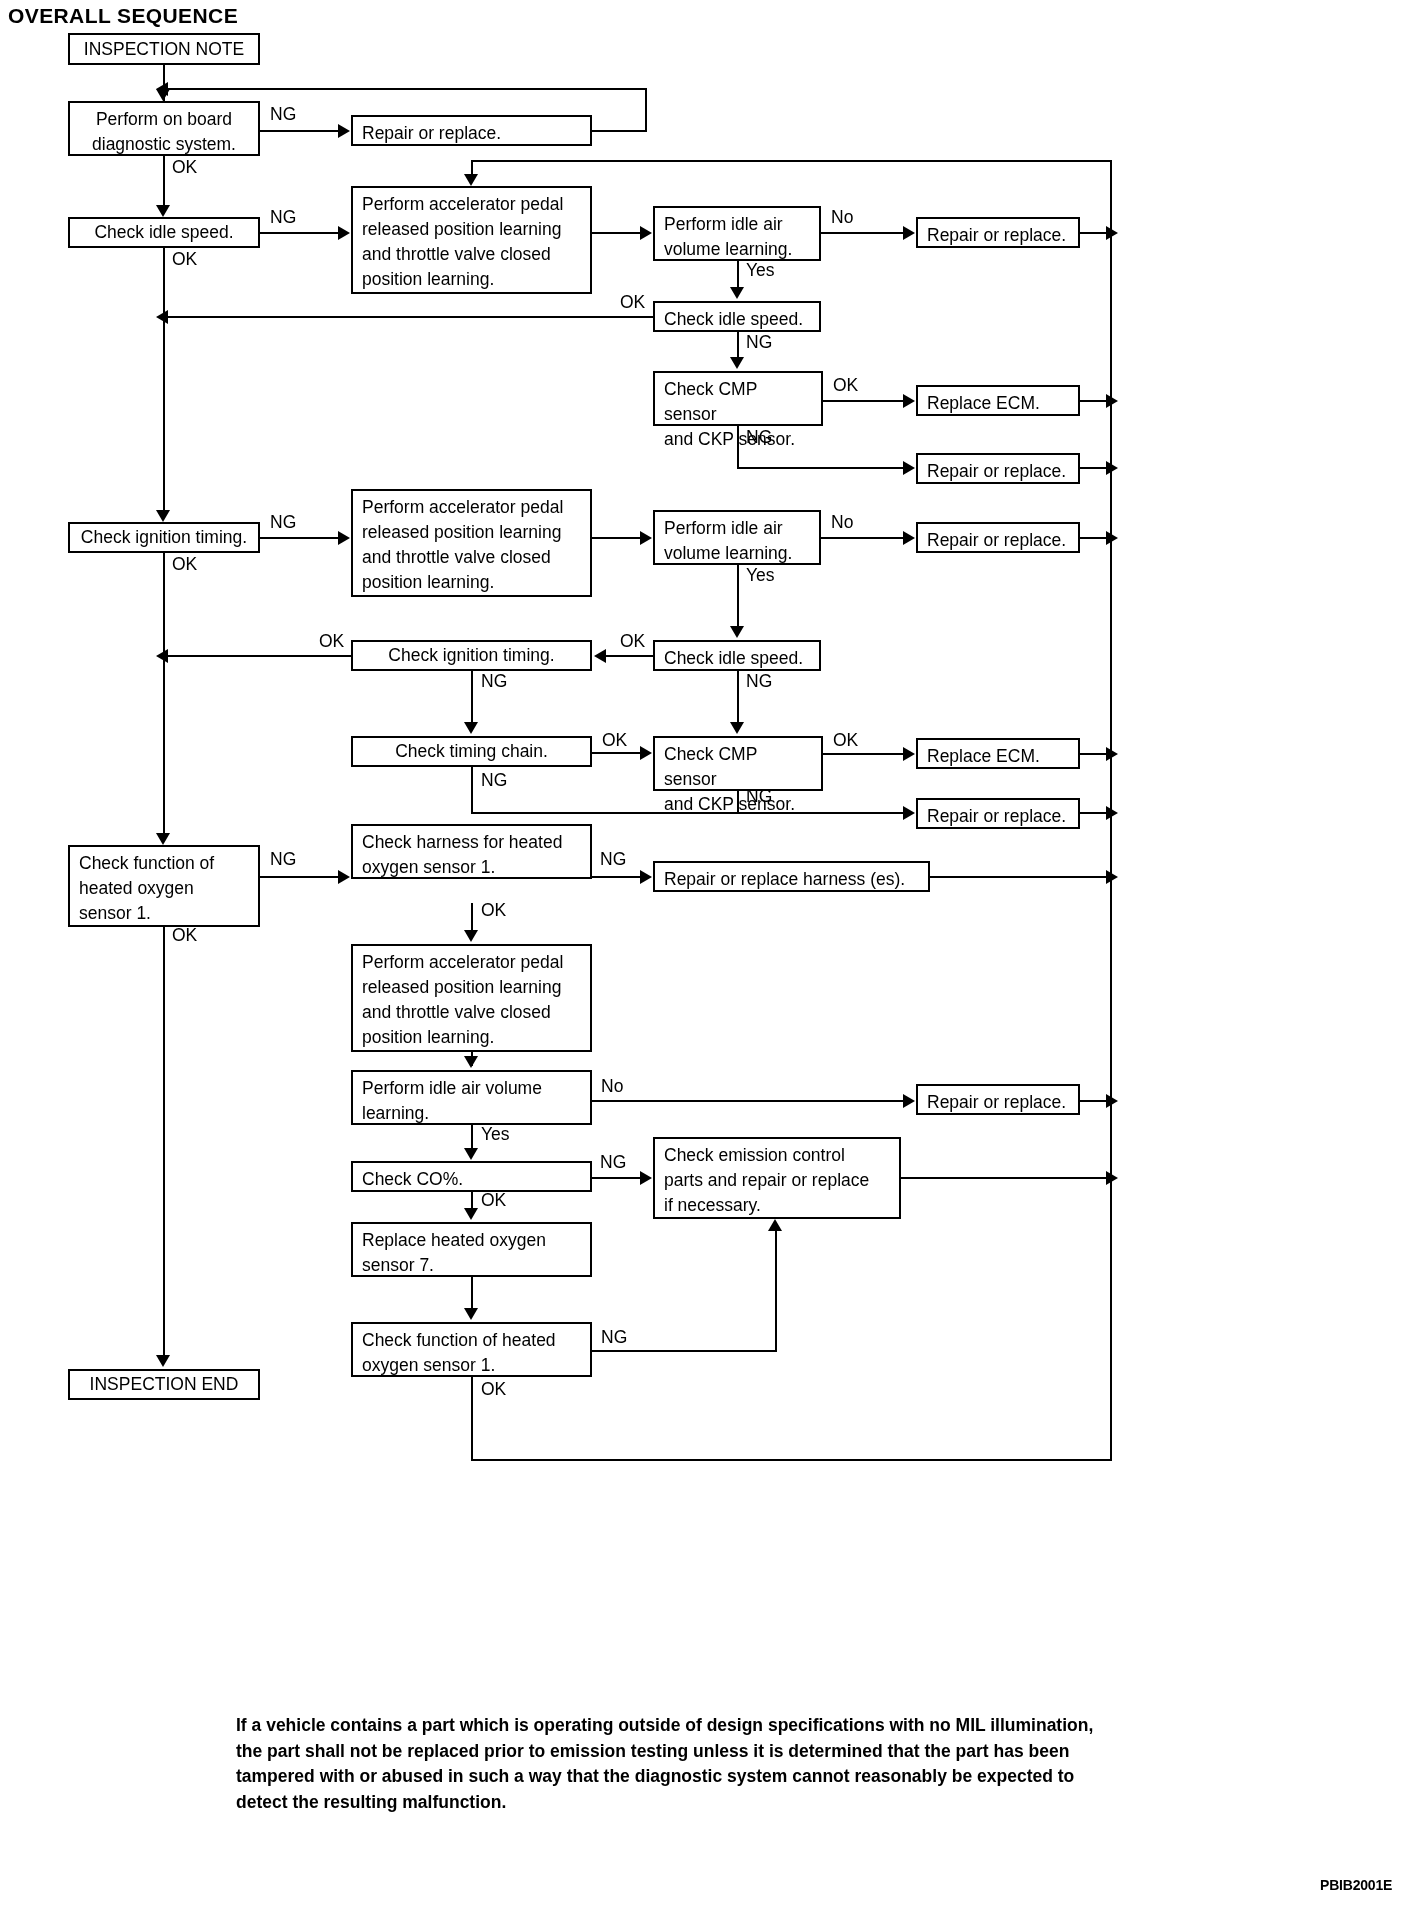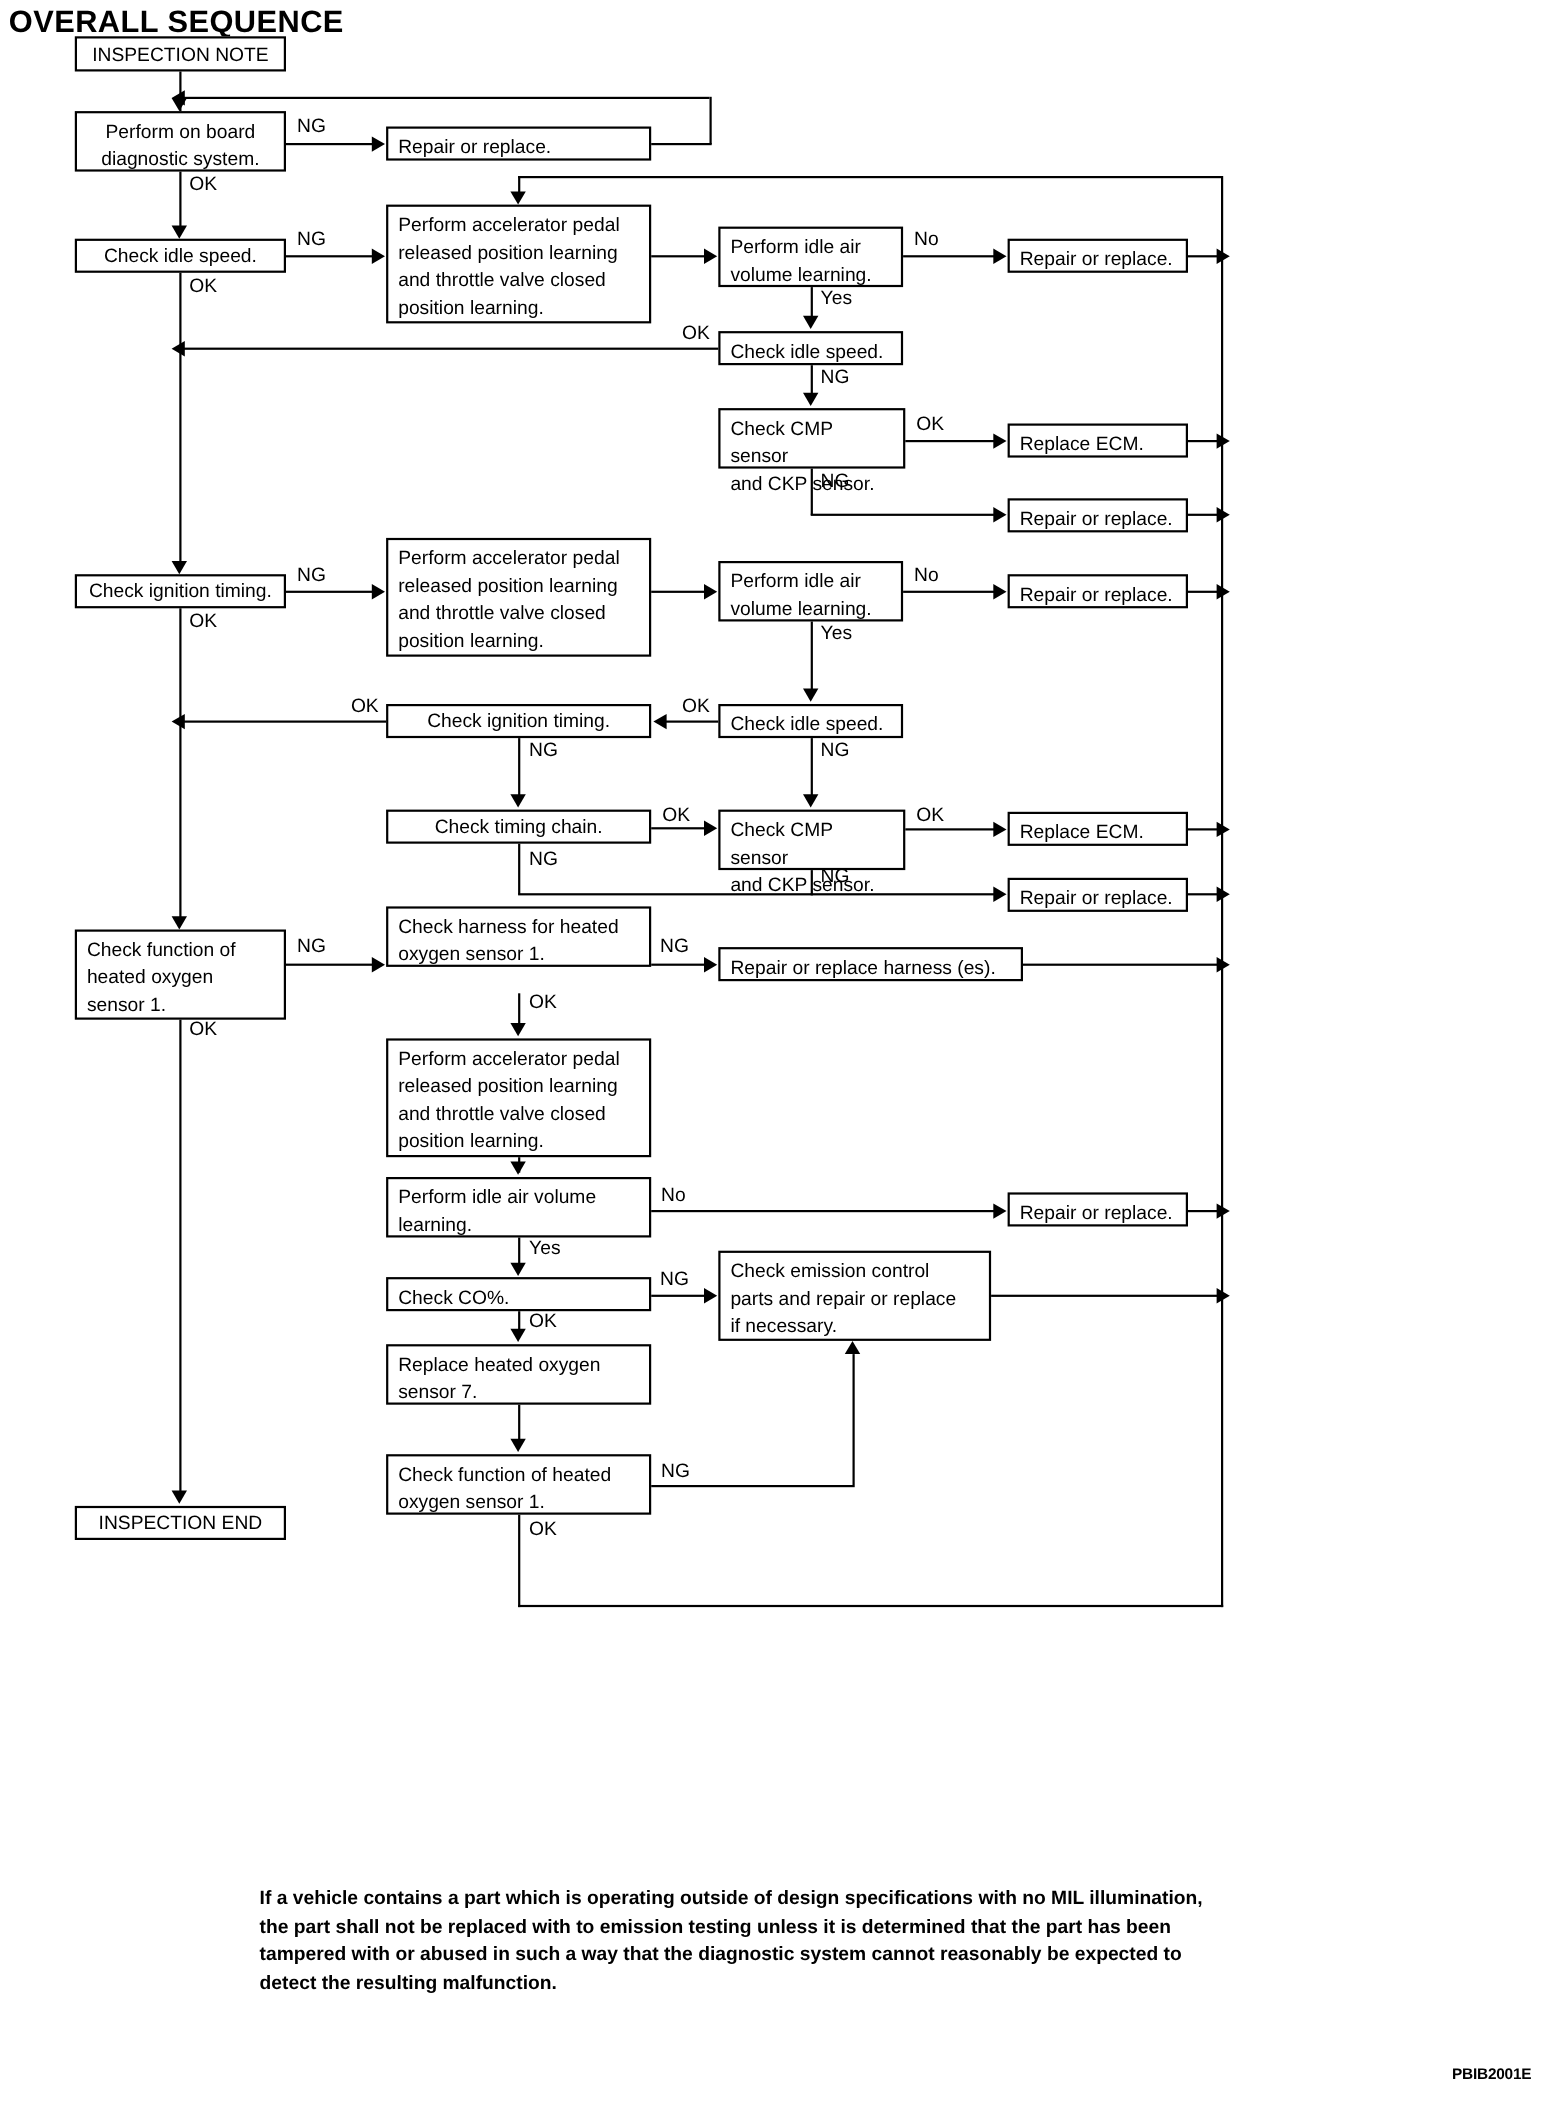--- a/index.html
+++ b/index.html
@@ -16,21 +16,21 @@
     width: 1408px;
     height: 1912px;
     overflow: hidden;
     background: #ffffff;
   }
   
   .page-title {
     position: absolute;
     left: 8px;
     top: 4px;
-    font-size: 28px;
+    font-size: 21px;
     font-weight: bold;
     letter-spacing: 0.4px;
     font-family: "Liberation Sans", sans-serif;
   }
   
   .node {
     position: absolute;
     box-sizing: border-box;
     border: 2px solid #000;
     background: #fff;
@@ -381,20 +381,20 @@
   <div class="elabel" style="left:601px; top:1327px;">NG</div>
 
   <div class="vline" style="left:471px; top:1377px; height:84px;"></div>
   <div class="hline" style="left:471px; top:1459px; width:641px;"></div>
   <div class="elabel" style="left:481px; top:1379px;">OK</div>
 
   <div class="vline" style="left:1110px; top:160px; height:1301px;"></div>
 
   <div class="note-block" style="left:236px; top:1713px; width:1130px;">
     <span class="nline">If a vehicle contains a part which is operating outside of design specifications with no MIL illumination,</span>
-    <span class="nline">the part shall not be replaced with to emission testing unless it is determined that the part has been</span>
+    <span class="nline">the part shall not be replaced prior to emission testing unless it is determined that the part has been</span>
     <span class="nline">tampered with or abused in such a way that the diagnostic system cannot reasonably be expected to</span>
     <span class="nline">detect the resulting malfunction.</span>
   </div>
 
   <div class="code-ref" style="left:1296px; top:1877px;padding-left:24px;">PBIB2001E</div>
 
 </div>
 
 </body></html>

